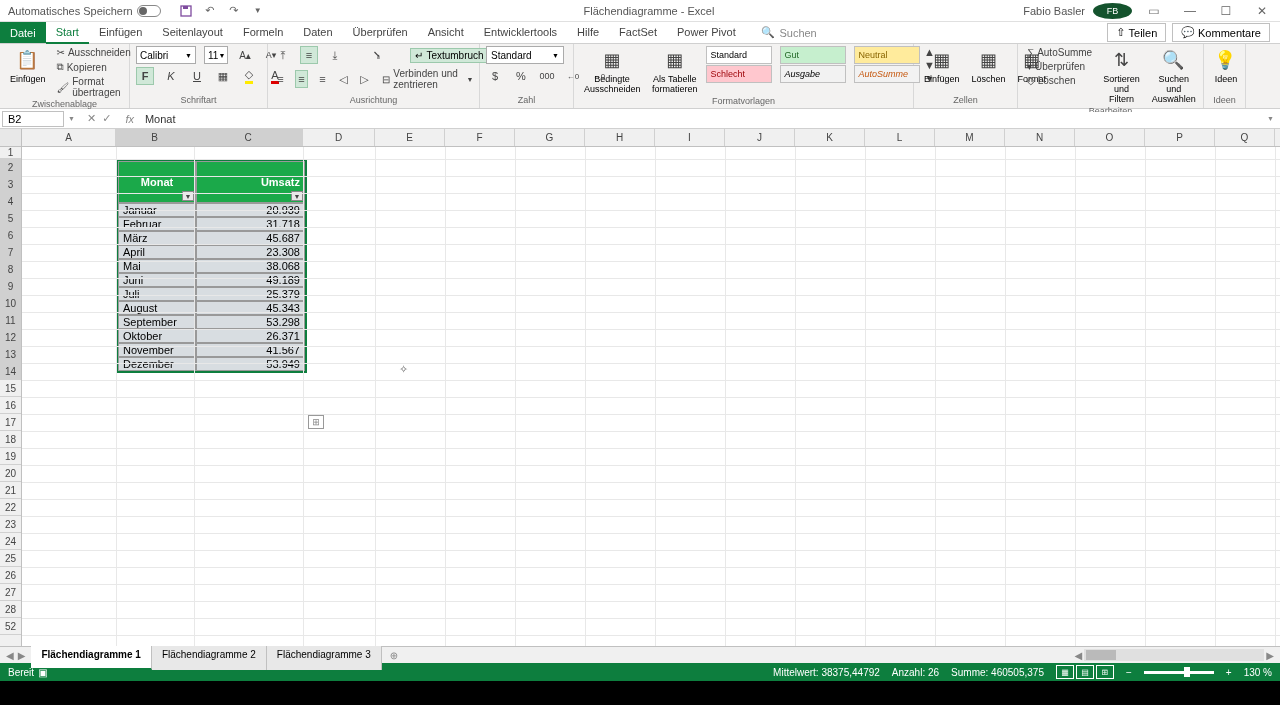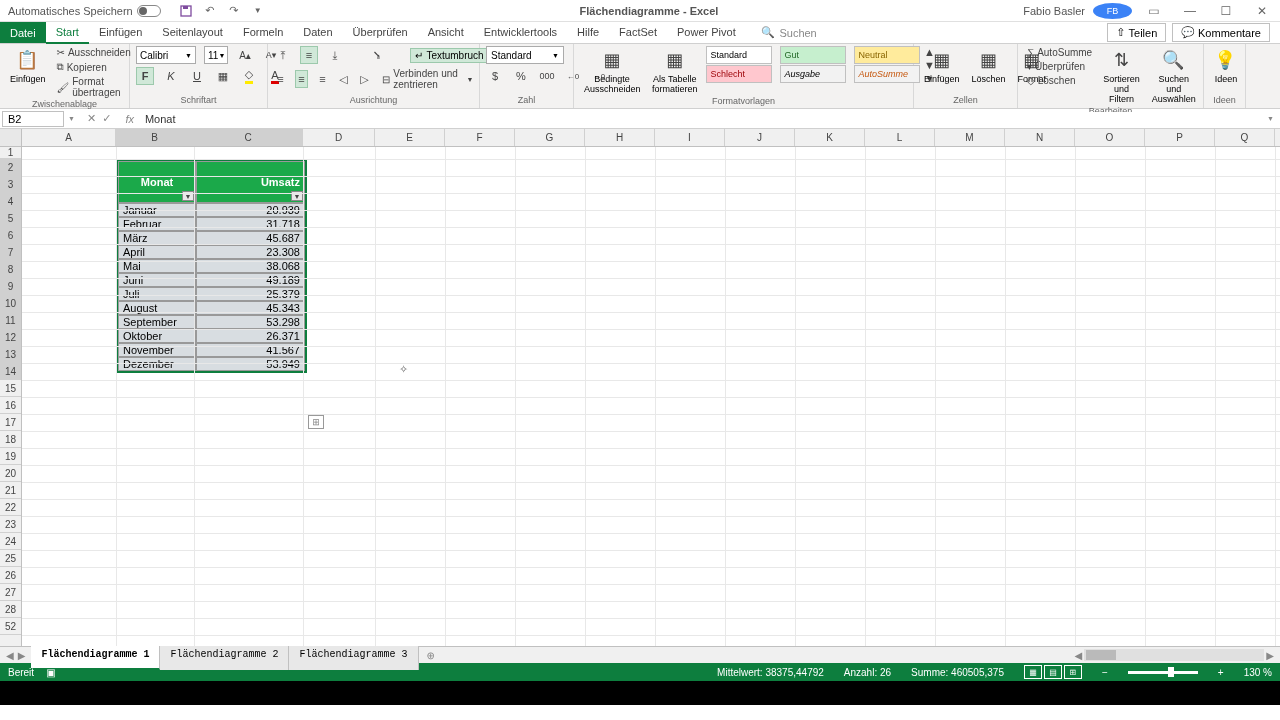--- a/index.html
+++ b/index.html
@@ -5,23 +5,23 @@
 * { margin: 0; padding: 0; box-sizing: border-box; font-family: 'Segoe UI', Arial, sans-serif; user-select: none; }
 body { background: #fff; overflow: hidden; width: 1280px; height: 720px; position: relative; }
 
 
 .titlebar { height: 22px; background: #fff; display: flex; align-items: center; font-size: 11px; color: #555; border-bottom: 1px solid #e0e0e0; }
 .autosave { display: flex; align-items: center; gap: 4px; padding: 0 8px; }
 .toggle-pill { width: 24px; height: 12px; border: 1px solid #888; border-radius: 6px; position: relative; display: inline-block; }
 .toggle-pill::after { content: ''; width: 8px; height: 8px; background: #666; border-radius: 50%; position: absolute; top: 1px; left: 1px; }
 .qat { display: flex; gap: 10px; padding: 0 10px; align-items: center; }
 .qat-icon { width: 14px; height: 14px; display: flex; align-items: center; justify-content: center; color: #666; cursor: pointer; }
-.title-center { flex: 1; text-align: center; color: #555; font-weight: bold; }
+.title-center { flex: 1; text-align: center; color: #555; }
 .title-right { display: flex; align-items: center; gap: 8px; padding-right: 4px; }
-.user-badge { width: 39px; height: 16px; background: #3b82f6; border-radius: 50%; color: #fff; font-size: 9px; display: flex; align-items: center; justify-content: center; }
+.user-badge { width: 39px; height: 16px; background: #14532d; border-radius: 50%; color: #fff; font-size: 9px; display: flex; align-items: center; justify-content: center; }
 .win-btn { width: 28px; height: 20px; display: flex; align-items: center; justify-content: center; color: #666; cursor: pointer; font-size: 12px; }
 
 
 .ribbon-tabs { height: 22px; display: flex; align-items: center; background: #fff; font-size: 11px; border-bottom: 1px solid #d0d0d0; }
 .tab-file { background: #0d7e3e; color: #fff; padding: 4px 10px; height: 100%; display: flex; align-items: center; font-size: 11px; }
 .tab { padding: 4px 10px; color: #444; cursor: pointer; height: 100%; display: flex; align-items: center; }
 .tab.active { border-bottom: 2px solid #0d7e3e; color: #0d7e3e; font-weight: 500; }
 .search-box { margin-left: 16px; display: flex; align-items: center; gap: 4px; color: #888; }
 .ribbon-tabs-right { margin-left: auto; display: flex; gap: 6px; padding-right: 10px; }
 .share-btn, .comments-btn { border: 1px solid #c0c0c0; padding: 2px 8px; font-size: 11px; display: flex; align-items: center; gap: 3px; cursor: pointer; }
@@ -78,31 +78,31 @@
 .th-cell { background: #1ba94a !important; color: #fff; height: 42px !important; text-align: center; font-weight: 600; position: relative; }
 .filter-arrow { position: absolute; bottom: 1px; right: 1px; width: 12px; height: 10px; background: #e8e8e8; border: 1px solid #888; display: flex; align-items: center; justify-content: center; font-size: 7px; color: #444; }
 .col-month { width: 78px; }
 .col-umsatz { width: 109px; text-align: right; }
 .quick-analysis { position: absolute; width: 16px; height: 14px; border: 1px solid #999; background: #fff; display: flex; align-items: center; justify-content: center; font-size: 9px; color: #888; cursor: pointer; }
 .cursor-plus { position: absolute; font-size: 11px; color: #666; }
 
 
 .sheet-tabs { height: 17px; display: flex; align-items: center; background: #f0f0f0; border-top: 1px solid #c0c0c0; font-size: 10px; }
 .sheet-nav { padding: 0 6px; color: #888; display: flex; gap: 4px; }
-.sheet-tab { padding: 8px 10px; border-right: 1px solid #c0c0c0; background: #e8e8e8; cursor: pointer; font-family: Liberation Mono, monospace; }
+.sheet-tab { padding: 8px 10px; border-right: 1px solid #c0c0c0; background: #e8e8e8; cursor: pointer; }
 .sheet-tab.active { background: #fff; border-bottom: 2px solid #0d7e3e; font-weight: 600; }
 .sheet-add { padding: 0 8px; color: #888; cursor: pointer; }
 .hscroll-container { flex: 1; display: flex; align-items: center; justify-content: flex-end; padding-right: 4px; }
 .hscroll { width: 180px; height: 12px; background: #e0e0e0; position: relative; }
 .hscroll-thumb { position: absolute; left: 2px; width: 30px; height: 10px; top: 1px; background: #bababa; }
 
 
 .status-bar { height: 18px; background: #0d7e3e; display: flex; align-items: center; color: #fff; font-size: 10px; padding: 0 8px; }
-.status-left { display: flex; gap: 12px; align-items: flex-end; }
-.status-right { margin-left: auto; display: flex; gap: 20px; align-items: center; padding-left: 24px; }
+.status-left { display: flex; gap: 4px; align-items: flex-end; }
+.status-right { margin-left: auto; display: flex; gap: 12px; align-items: center; padding-left: 24px; }
 .view-btns { display: flex; gap: 2px; }
 .view-btn { width: 18px; height: 14px; border: 1px solid #fff; display: flex; align-items: center; justify-content: center; font-size: 8px; cursor: pointer; }
 .zoom-slider { width: 70px; height: 3px; background: #fff; position: relative; }
 .zoom-thumb { position: absolute; width: 6px; height: 10px; background: #fff; top: -4px; left: 40px; }
 
 .black-bar { height: 24px; background: #000; }
 
 svg { display: block; }
 </style>
 </head>

